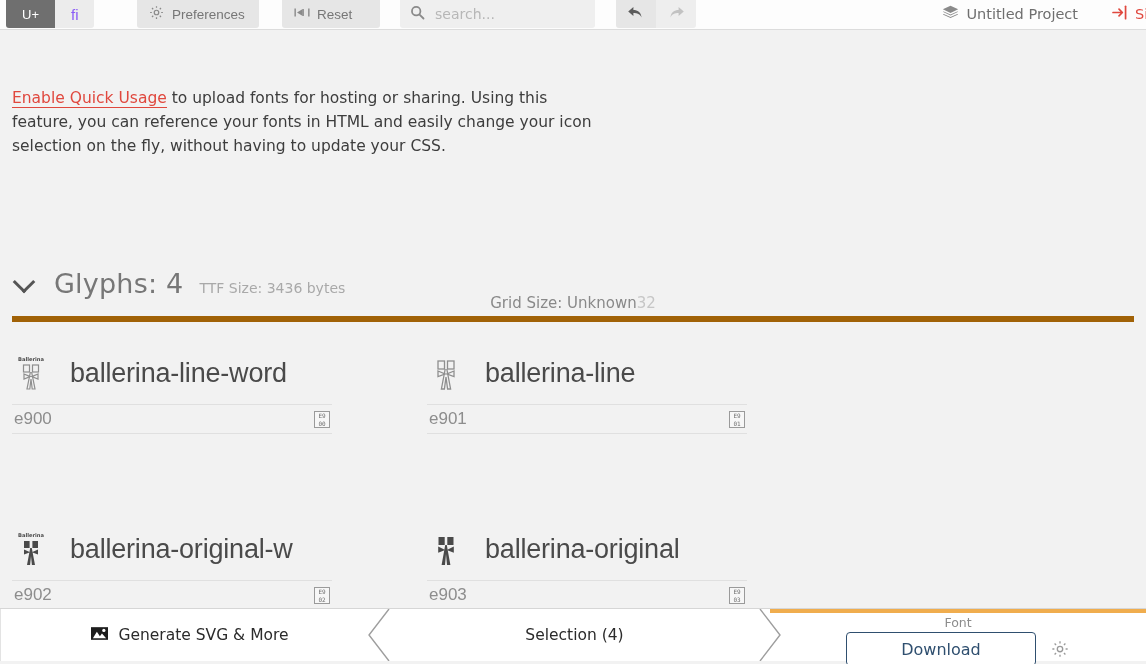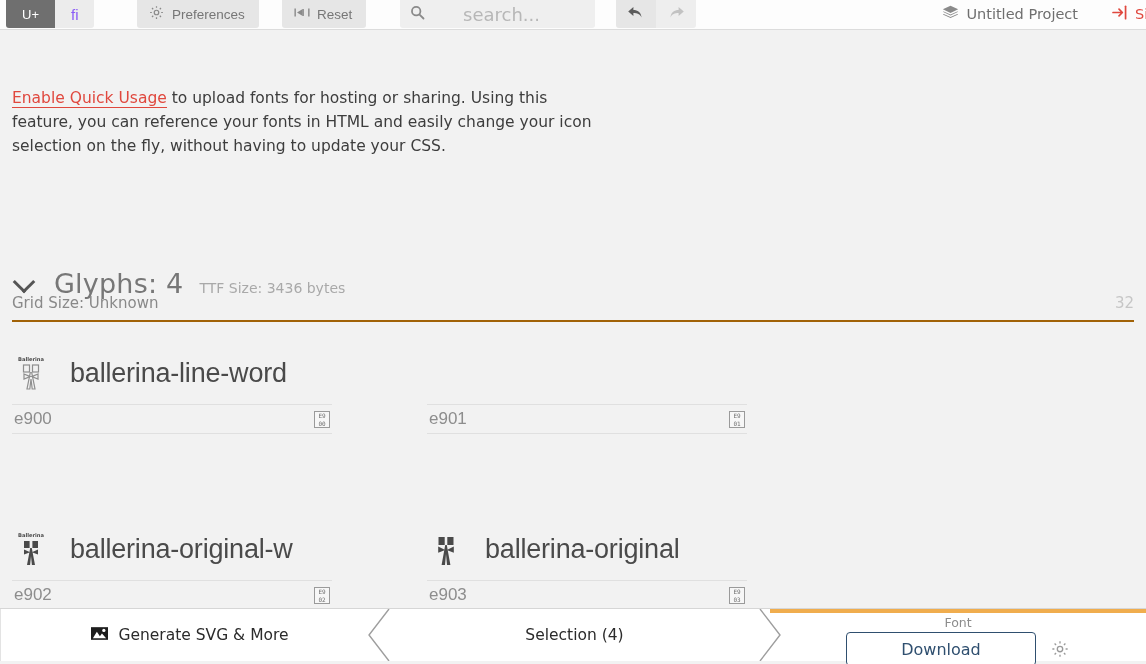--- a/index.html
+++ b/index.html
@@ -55,42 +55,41 @@
   .tb-btn.right-r { border-radius: 0 0 3px 0; }
 
   .grp-mode { left: 6px; }
   .grp-mode .tb-btn { padding: 0 16px; font-size: 13px; }
   .grp-mode .tb-btn.fi { font-size: 15px; background: #ececec; color: #8b5cf6; }
 
   .grp-pref { left: 117px; padding-left: 20px; }
   .grp-pref .tb-btn { padding: 0 14px 0 12px; gap: 8px; background: #e6e6e6; border-radius: 0 0 3px 3px; }
 
   .grp-reset { left: 282px; }
-  .grp-reset .tb-btn { padding: 0 14px 0 12px; gap: 7px; background: #e6e6e6; border-radius: 0 0 3px 3px; }
+  .grp-reset .tb-btn { padding: 0 28px 0 12px; gap: 7px; background: #e6e6e6; border-radius: 0 0 3px 3px; }
 
   .search-wrap {
     position: absolute;
     left: 400px; top: 0;
     width: 195px; height: 28px;
     background: #efefef;
     border-radius: 0 0 3px 3px;
     display: flex;
     align-items: center;
     padding: 0 8px 0 10px;
     gap: 8px;
   }
   .search-wrap input {
     border: 0; outline: 0;
     background: transparent;
     font-family: "DejaVu Sans", sans-serif;
-    font-size: 18px;
+    font-size: 14px;
     color: #555;
     width: 100%;
     height: 26px;
-    margin-left: 28px;
   }
   .search-wrap input::placeholder { color: #b7b7b7; }
 
   .grp-undo { left: 616px; }
   .grp-undo .tb-btn { padding: 0 11px; background: #e6e6e6; }
   .grp-undo .tb-btn.disabled { background: #eeeeee; }
 
   .project-wrap {
     position: absolute;
     right: 68px; top: 0;
@@ -203,24 +202,24 @@
     font-size: 14px;
     color: #a9a9a9;
   }
 
   
   .gridsize-row {
     position: absolute;
     top: 264px; left: 12px;
     width: 1122px;
     height: 28px;
-    border-bottom: 2px solid #a16207;
+    border-bottom: 6px solid #a16207;
     display: flex;
     align-items: flex-start;
-    justify-content: space-between;
+    justify-content: center;
     cursor: pointer;
   }
   .gridsize-label { font-size: 15px; color: #898989; }
   .gridsize-val   { font-size: 15px; color: #c6c6c6; }
 
   
   .glyph-grid {
     position: absolute;
     top: 312px; left: 12px;
     width: 1122px;
@@ -398,20 +397,34 @@
         <div class="glyph-bottom">
           <span class="glyph-code">e900</span>
           <span class="cp-box">
             <span>E9</span>
             <span>00</span>
           </span>
         </div>
       </div>
 
       <div class="glyph-cell">
+        <div class="glyph-top">
+          <span class="glyph-icon">
+            <svg width="30" height="36" viewBox="0 0 30 36">
+              <g fill="none" stroke="#8e8e8e" stroke-width="1.3">
+                <rect x="7" y="6" width="6.5" height="8"></rect>
+                <rect x="16.5" y="6" width="6.5" height="8"></rect>
+                <path d="M7 16 L14 19 L7 21.5 Z"></path>
+                <path d="M23 16 L16 19 L23 21.5 Z"></path>
+                <path d="M14.2 14 L10.4 34 L13.4 34 L15 22 L16.6 34 L19.6 34 L15.8 14"></path>
+              </g>
+            </svg>
+          </span>
+          <span class="glyph-name">ballerina-line</span>
+        </div>
         <div class="glyph-bottom">
           <span class="glyph-code">e901</span>
           <span class="cp-box">
             <span>E9</span>
             <span>01</span>
           </span>
         </div>
       </div>
 
       <div class="glyph-cell">

